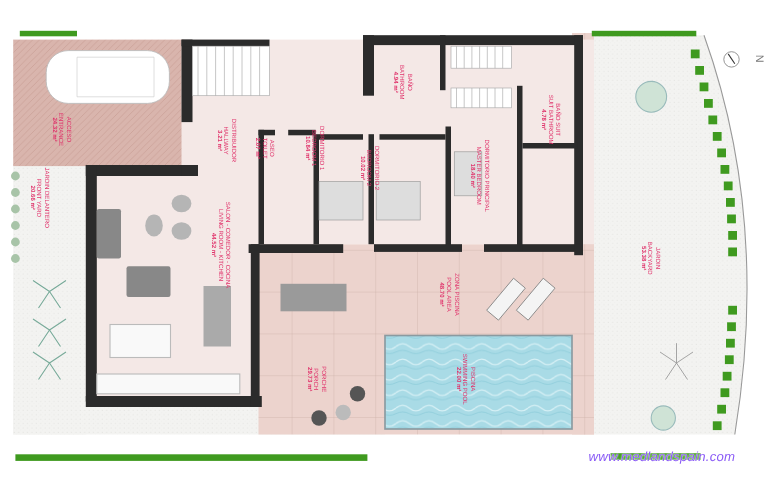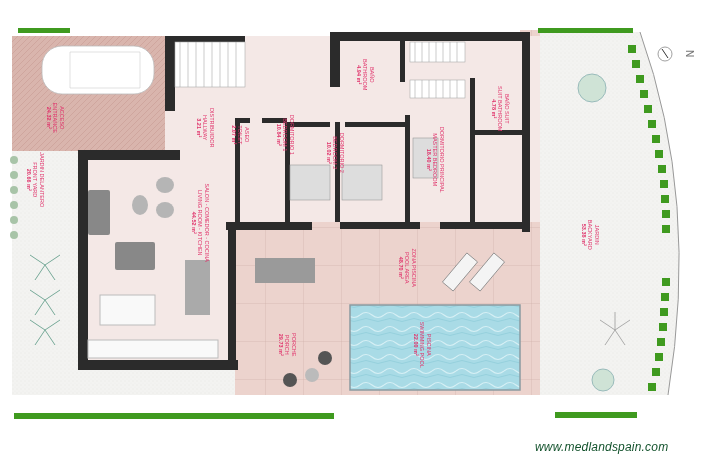--- a/index.html
+++ b/index.html
@@ -1,21 +1,21 @@
 <!DOCTYPE html>
 <html><head>
 <meta charset="utf-8">
 <style>
   html,body{margin:0;padding:0;background:#fff;}
   body{width:705px;height:454px;position:relative;overflow:hidden;font-family:"Liberation Sans",sans-serif;}
   .plan{position:absolute;left:0;top:0;width:705px;height:454px;}
   .lbl{position:absolute;color:#e0336b;font-size:5.5px;line-height:6.5px;text-align:center;transform:rotate(90deg);transform-origin:center;white-space:nowrap;}
   .lbl b{display:block;font-weight:bold;}
   .lbl span{display:block;}
-  .wm{position:absolute;left:535px;top:440px;font-size:12px;font-style:italic;color:#14532d;letter-spacing:0.2px;text-shadow:0 0 1px #fff,0 0 2px #fff;}
+  .wm{position:absolute;left:535px;top:408px;font-size:12px;font-style:italic;color:#8b5cf6;letter-spacing:0.2px;text-shadow:0 0 1px #fff,0 0 2px #fff;}
   .north{position:absolute;left:657px;top:46px;width:16px;height:16px;}
   .nletter{position:absolute;left:686px;top:48px;font-size:10px;color:#777;transform:rotate(90deg);}
 </style>
 </head>
 <body>
 
 <svg class="plan" viewBox="0 0 705 454" xmlns="http://www.w3.org/2000/svg">
   <defs>
     <pattern id="herring" width="6" height="6" patternUnits="userSpaceOnUse">
       <rect width="6" height="6" fill="#d9b5ad"></rect>

